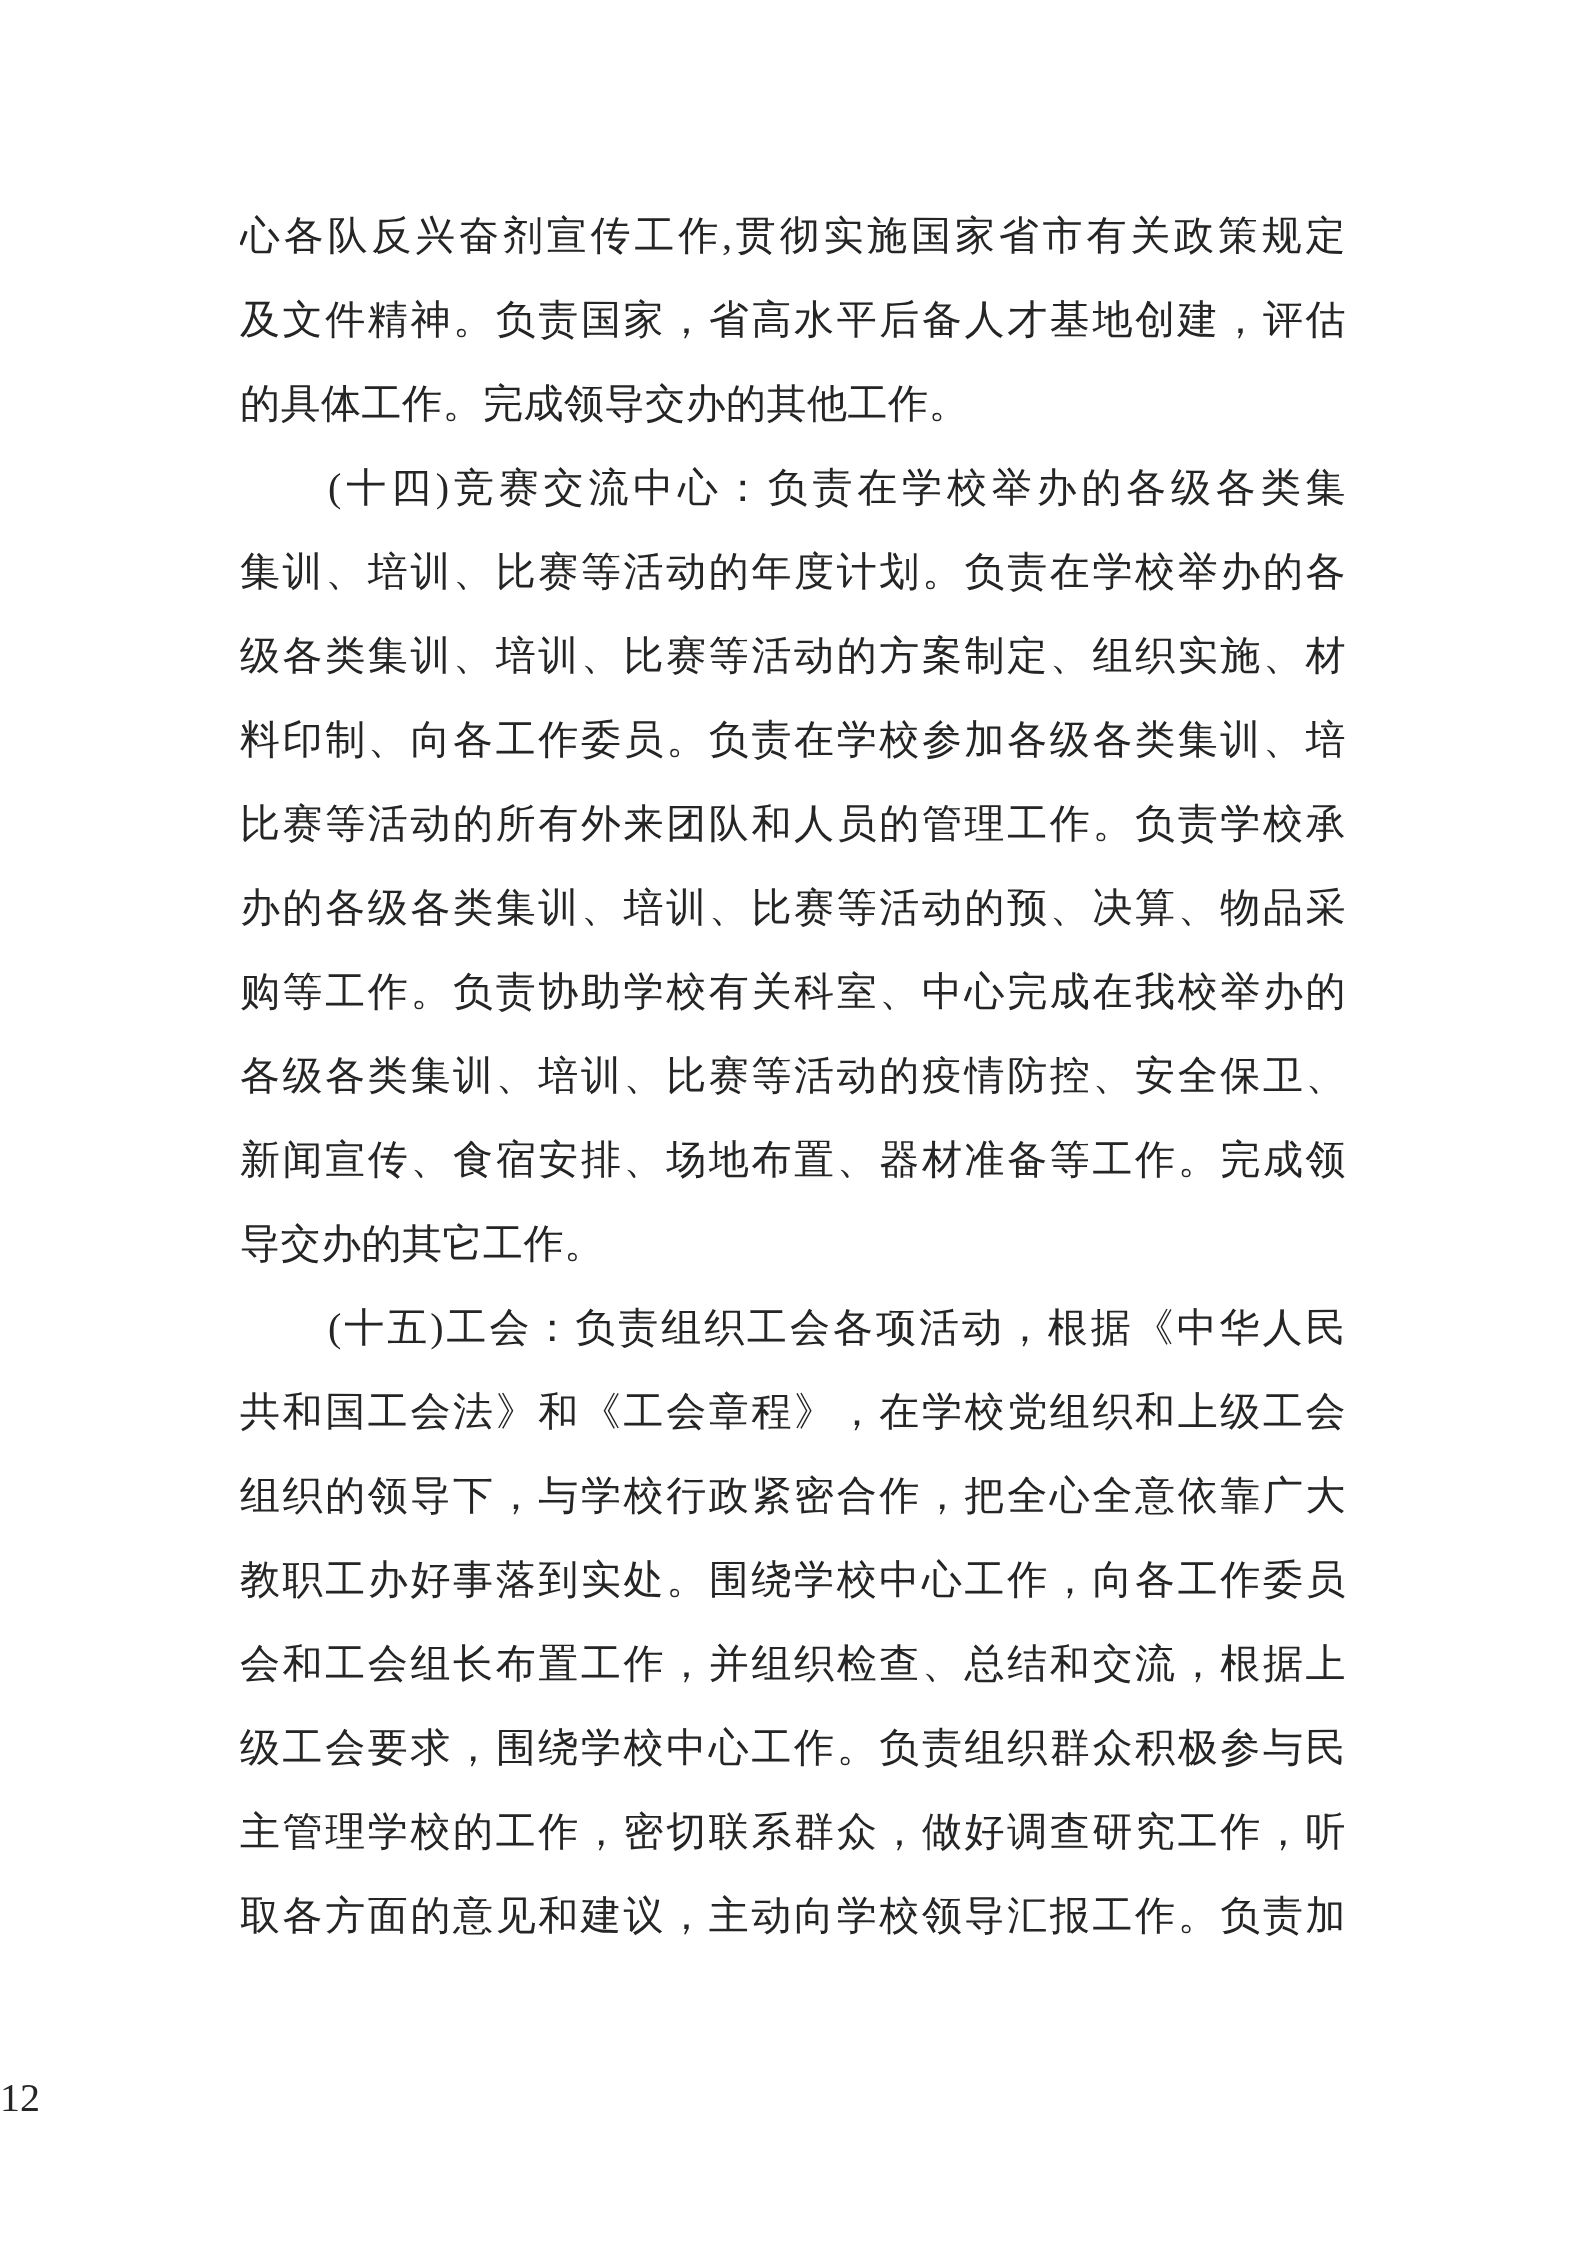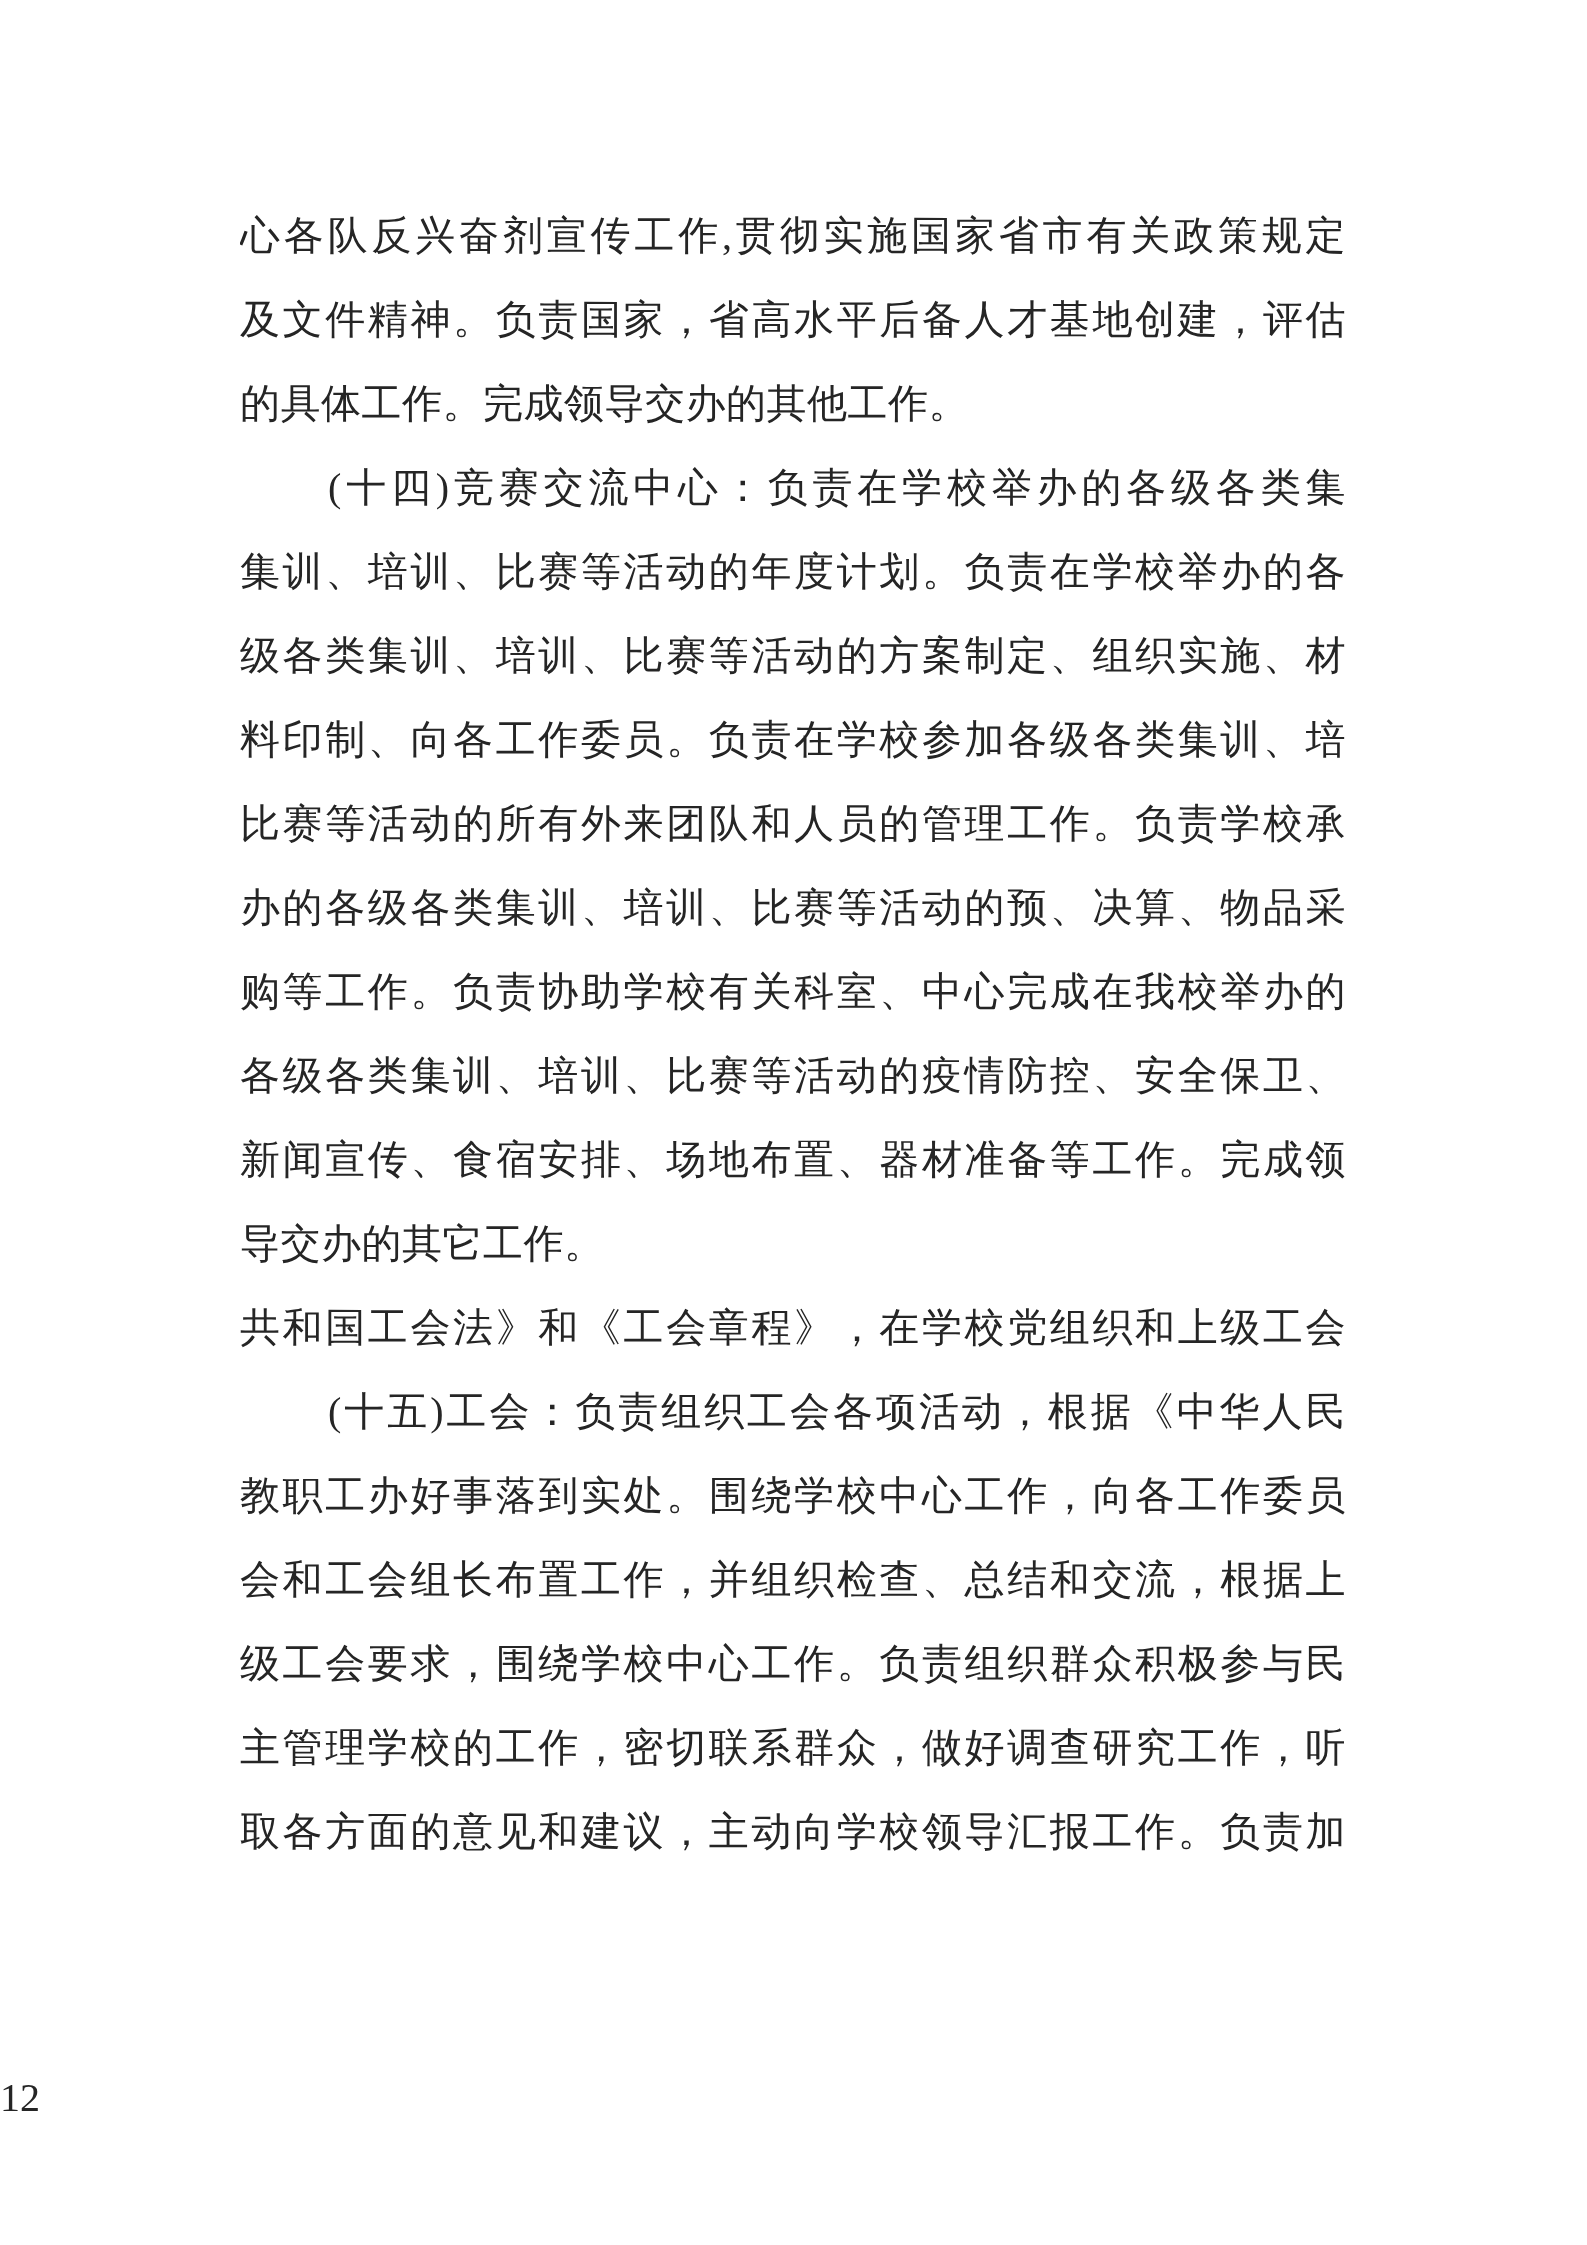--- a/index.html
+++ b/index.html
@@ -63,22 +63,23 @@
       <div class="line indent">(十四)竞赛交流中心：负责在学校举办的各级各类集</div>
       <div class="line">集训、培训、比赛等活动的年度计划。负责在学校举办的各</div>
       <div class="line">级各类集训、培训、比赛等活动的方案制定、组织实施、材</div>
       <div class="line">料印制、向各工作委员。负责在学校参加各级各类集训、培训、</div>
       <div class="line">比赛等活动的所有外来团队和人员的管理工作。负责学校承</div>
       <div class="line">办的各级各类集训、培训、比赛等活动的预、决算、物品采</div>
       <div class="line">购等工作。负责协助学校有关科室、中心完成在我校举办的</div>
       <div class="line">各级各类集训、培训、比赛等活动的疫情防控、安全保卫、</div>
       <div class="line">新闻宣传、食宿安排、场地布置、器材准备等工作。完成领</div>
       <div class="line short">导交办的其它工作。</div>
+      <div class="line indent">(十五)工会：负责组织工会各项活动，根据《中华人民</div>
       <div class="line">共和国工会法》和《工会章程》，在学校党组织和上级工会</div>
-      <div class="line indent">(十五)工会：负责组织工会各项活动，根据《中华人民</div>
+      <div class="line">组织的领导下，与学校行政紧密合作，把全心全意依靠广大</div>
       <div class="line">教职工办好事落到实处。围绕学校中心工作，向各工作委员</div>
       <div class="line">会和工会组长布置工作，并组织检查、总结和交流，根据上</div>
       <div class="line">级工会要求，围绕学校中心工作。负责组织群众积极参与民</div>
       <div class="line">主管理学校的工作，密切联系群众，做好调查研究工作，听</div>
       <div class="line">取各方面的意见和建议，主动向学校领导汇报工作。负责加</div>
     </div>
   <div class="page-number">12</div>
 </div>
 
 </body></html>

